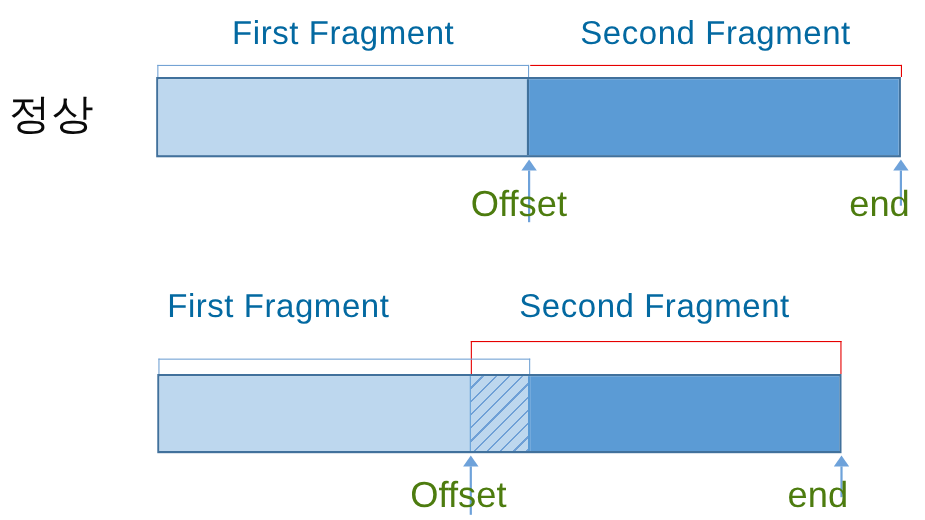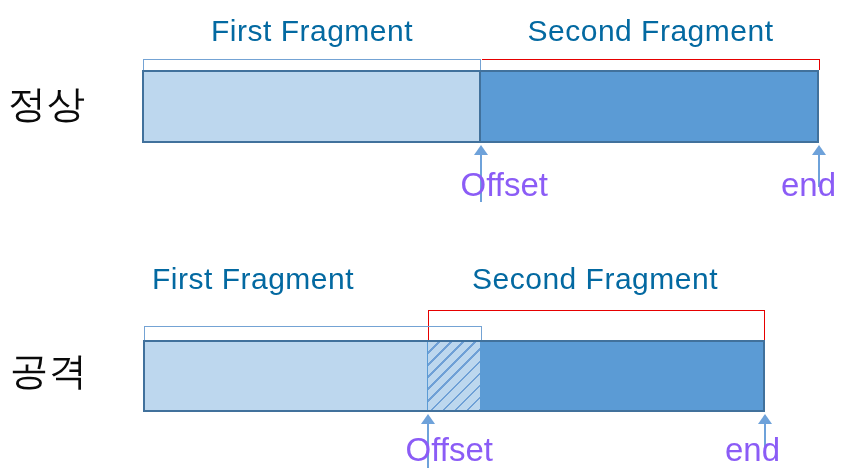--- a/index.html
+++ b/index.html
@@ -10,21 +10,21 @@
     --bracket-red:#e60000;
     --arrow:#6ea2da;
     --hatch:#6fa0d6;
   }
   html,body{margin:0;padding:0;}
   body{background:#ffffff;font-family:"Liberation Sans",sans-serif;color:#141414;}
   .canvas{position:relative;width:841px;height:473px;background:#ffffff;overflow:hidden;}
   .abs{position:absolute;}
   .row-label{font-size:38px;line-height:1.1;letter-spacing:1px;color:#0a0a0a;}
   .frag-title{font-size:30px;font-weight:300;letter-spacing:0.5px;text-align:center;white-space:nowrap;color:#0369a1;}
-  .marker-label{font-size:33px;font-weight:300;text-align:right;white-space:nowrap;color:#8b5cf6;z-index:5;}
+  .marker-label{font-size:33px;font-weight:300;text-align:left;white-space:nowrap;color:#4d7c0f;z-index:5;}
   .bracket{box-sizing:border-box;background:transparent;}
   .bracket.blue{border-top:1.5px solid var(--bracket-blue);
                 border-left:1.5px solid var(--bracket-blue);
                 border-right:1.5px solid var(--bracket-blue);}
   .bracket.red-open-left{border-top:1.5px solid var(--bracket-red);
                 border-right:1.5px solid var(--bracket-red);}
   .bracket.red{border-top:1.5px solid var(--bracket-red);
                 border-left:1.5px solid var(--bracket-red);
                 border-right:1.5px solid var(--bracket-red);}
   .bar{box-sizing:border-box;border:2px solid var(--bar-border);display:flex;}
@@ -67,21 +67,20 @@
     <div class="line"></div>
   </div>
   <div class="abs marker-label" style="left:428px;top:166px;width:120px;">Offset</div>
 
   <div class="abs up-arrow" style="left:819px;top:145px;height:42px;">
     <div class="head"></div>
     <div class="line"></div>
   </div>
   <div class="abs marker-label" style="left:772px;top:166px;width:64px;">end</div>
 
-  <div class="abs row-label" style="left:10px;top:351px;">공격</div>
 
   <div class="abs frag-title" style="left:143px;top:262px;width:220px;">First Fragment</div>
   <div class="abs frag-title" style="left:445px;top:262px;width:300px;">Second Fragment</div>
 
   <div class="abs bracket red" style="left:428px;top:310px;width:337px;height:30px;"></div>
   <div class="abs bracket blue" style="left:144px;top:326px;width:338px;height:14px;"></div>
 
   <div class="abs bar" style="left:143px;top:340px;width:622px;height:72px;">
     <div class="seg light" style="width:282px;"></div>
     <div class="seg hatched" style="width:55px;"></div>

